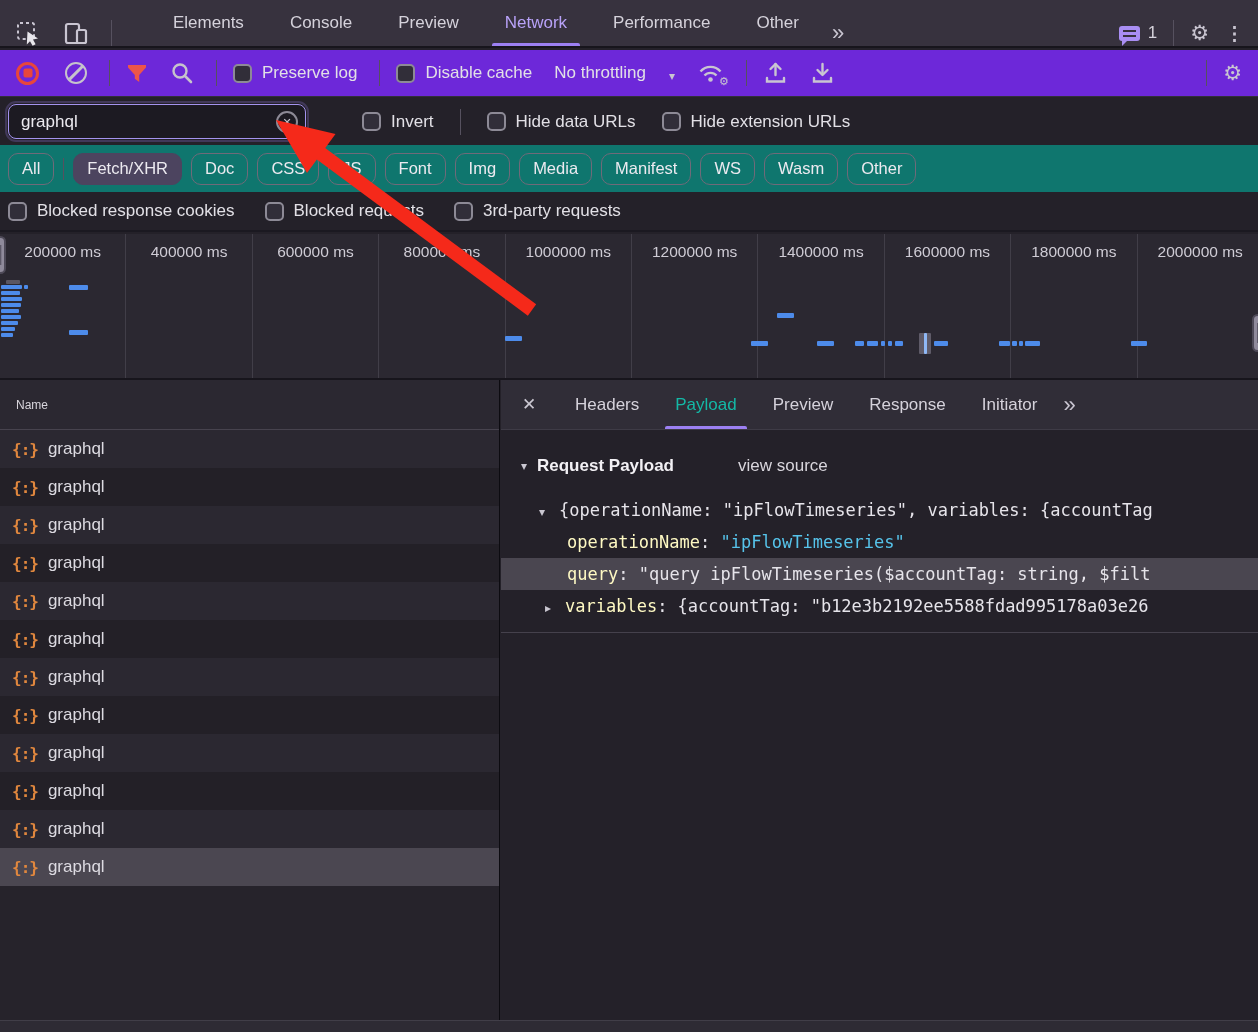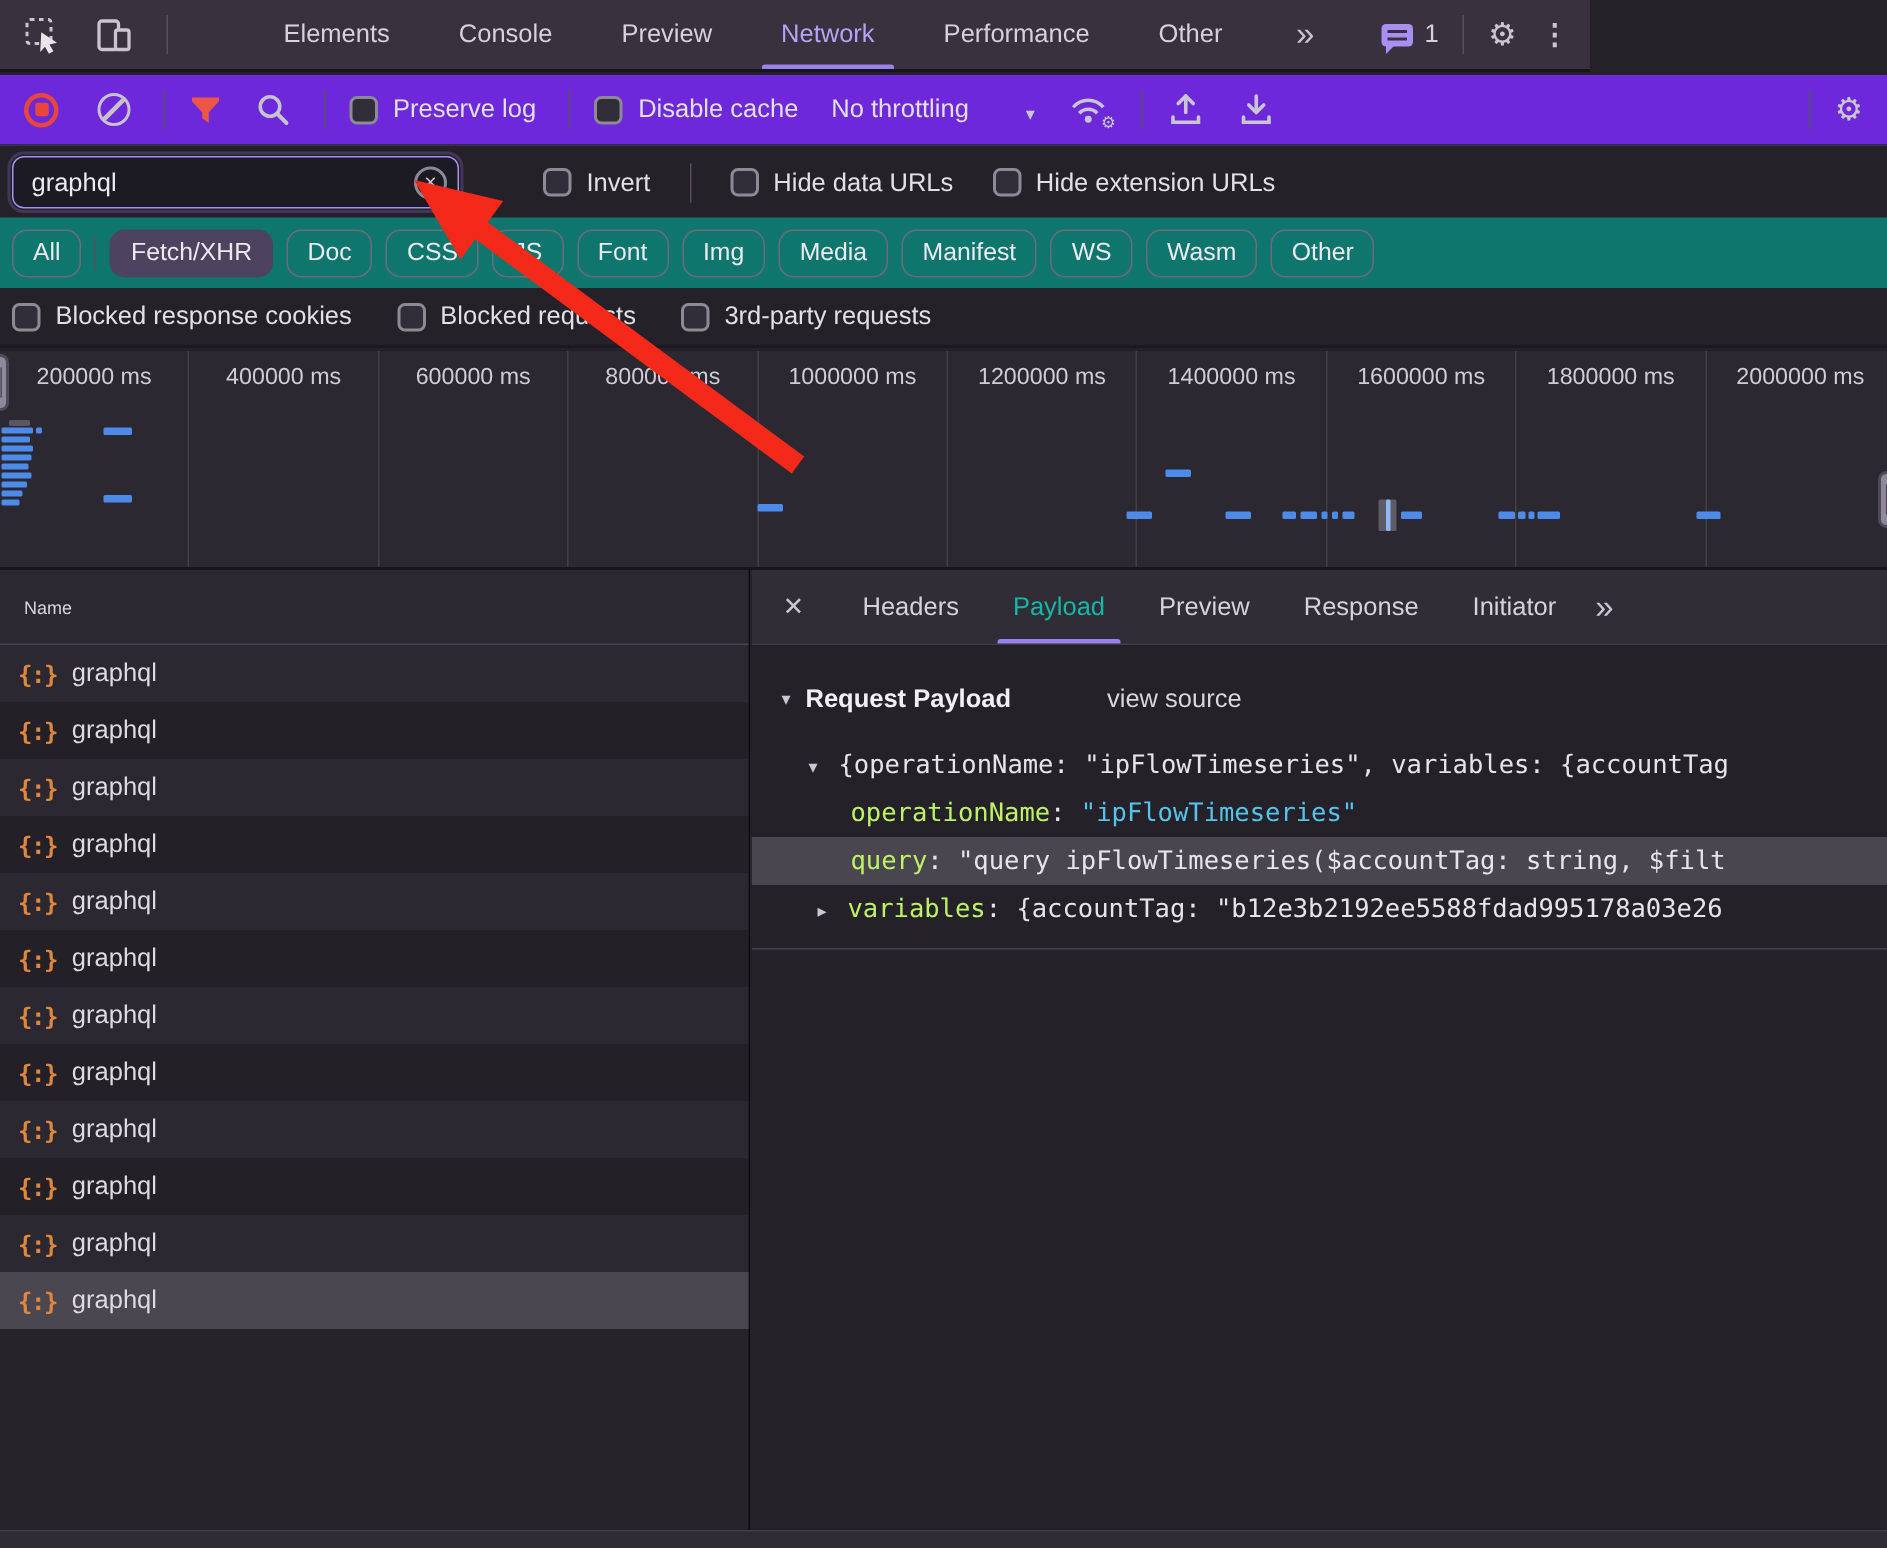--- a/index.html
+++ b/index.html
@@ -4,22 +4,22 @@
 <style>
   * { margin:0; padding:0; box-sizing:border-box; }
   html,body { background:#141318; }
   body { font-family:"Liberation Sans", sans-serif; }
   .stage { position:relative; width:1258px; height:1032px; background:#242129; overflow:hidden; }
 
   .vdiv { width:1px; height:26px; background:#56515f; flex:0 0 1px; }
   .vdiv-sm { width:1px; height:22px; background:#56515f; flex:0 0 1px; }
 
   
-  .topbar { position:absolute; left:0; top:0; width:1060px; height:48px; background:#37323e;
-            display:flex; align-items:center; border-bottom:2px solid #17151c;gap:16px; }
+  .topbar { position:absolute; left:0; top:0; width:1258px; height:48px; background:#37323e;
+            display:flex; align-items:flex-end; border-bottom:2px solid #17151c; }
   .tb-icons { display:flex; align-items:center; gap:22px; padding:0 20px 0 16px; }
   .iconbtn { background:none; border:none; cursor:pointer; display:flex; align-items:center; justify-content:center; color:#c9c5d1; position:relative; }
   .panel-tabs { display:flex; align-items:stretch; height:46px; margin-left:18px; }
   .tab { padding:0 23px; display:flex; align-items:center; font-size:17px; color:#d5d2db; position:relative; cursor:pointer; }
   .tab.active { color:#b8a2f8; }
   .tab.active::after { content:""; position:absolute; left:10px; right:10px; bottom:0; height:3px; background:#9c80f2; border-radius:2px 2px 0 0; }
   .more-tabs { font-size:22px; color:#c9c5d1; padding:0 10px; letter-spacing:-2px; }
   .tb-right { margin-left:auto; display:flex; align-items:center; gap:16px; padding-right:14px; }
   .issues { display:flex; align-items:center; gap:8px; cursor:pointer; }
   .bubble { width:21px; height:15px; background:#a98ef3; border-radius:3px; position:relative; }
@@ -33,21 +33,21 @@
   .toolbar { position:absolute; left:0; top:50px; width:1258px; height:47px; background:#6d28d9;
              display:flex; align-items:center; border-bottom:1px solid #322f3a; }
   .toolbar > * { flex:0 0 auto; }
   .record { width:23px; height:23px; border:3px solid #e8463c; border-radius:50%; margin-left:16px; position:relative; cursor:pointer; background:none; }
   .record::after { content:""; position:absolute; left:50%; top:50%; width:9px; height:9px; transform:translate(-50%,-50%); background:#e8463c; border-radius:2px; }
   .clear { width:22px; height:22px; border:2.5px solid #c6c3cc; border-radius:50%; margin-left:26px; position:relative; cursor:pointer; background:none; }
   .clear::after { content:""; position:absolute; left:50%; top:-1px; width:2.5px; height:19px; background:#c6c3cc; transform:translateX(-50%) rotate(45deg); }
   .tool-gap { width:22px; } .tool-gap-sm { width:16px; }
   .cbx { display:flex; align-items:center; gap:10px; font-size:17px; color:#e2e0e6; cursor:pointer; white-space:nowrap; }
   .cb { width:19px; height:19px; border:2px solid #8d8a96; border-radius:5px; background:#312e39; flex:0 0 19px; }
-  .throttle { display:flex; align-items:flex-end; gap:38px; font-size:17px; color:#e2e0e6; cursor:pointer; }
+  .throttle { display:flex; align-items:flex-end; gap:23px; font-size:17px; color:#e2e0e6; cursor:pointer; }
   .caret { font-size:12px; color:#c9c5d1; }
   .right-gear { margin-left:auto; display:flex; align-items:center; gap:16px; padding-right:16px; }
 
   
   .filterrow { position:absolute; left:0; top:98px; width:1258px; height:47px; background:#242129; display:flex; align-items:center; }
   .searchwrap { position:relative; margin-left:8px; flex:0 0 298px; }
   .filter-input { width:298px; height:35px; background:#1c1a22; border:1px solid #a493ef; border-radius:8px;
                   color:#eceaf0; font-size:17px; padding:0 36px 0 12px; outline:2px solid rgba(150,128,235,.25); outline-offset:1px; font-family:"Liberation Sans",sans-serif; }
   .clearbtn { position:absolute; right:8px; top:7px; width:22px; height:22px; border-radius:50%; border:2px solid #8d8a96;
               background:none; color:#cac7d1; font-size:11px; line-height:17px; text-align:center; cursor:pointer; }
@@ -94,21 +94,21 @@
   .payload-head { display:flex; align-items:center; height:36px; margin-top:18px; padding-left:20px; }
   .tri { font-size:12px; color:#cac7d1; width:16px; flex:0 0 16px; }
   .payload-title { font-size:17px; font-weight:bold; color:#f2f0f4; }
   .view-source { font-size:17px; color:#d8d5dc; margin-left:64px; cursor:pointer; }
 
   .payload-tree { margin-top:10px; font-family:"DejaVu Sans Mono", monospace; font-size:17px; color:#e6e4ea; }
   .tree-row { height:32px; line-height:32px; padding-left:66px; white-space:nowrap; overflow:hidden; }
   .tree-row.summary { padding-left:38px; }
   .tree-row.selected { background:#4a4650; }
   .expander { display:inline-block; width:20px; font-size:12px; color:#cac7d1; font-family:"Liberation Sans",sans-serif; }
-  .k { color:#bef264; }
+  .k { color:#fef9c3; }
   .v.str { color:#56c3ea; }
   .tree-divider { height:1px; background:#45414c; margin-top:10px; }
 
   
   .footer { position:absolute; left:0; top:1020px; width:1258px; height:12px; background:#2e2b34; border-top:1px solid #413e48; }
 
   
   .arrow-overlay { position:absolute; inset:0; width:1258px; height:1032px; pointer-events:none; z-index:99; }
 
   svg.ico { display:block; }

